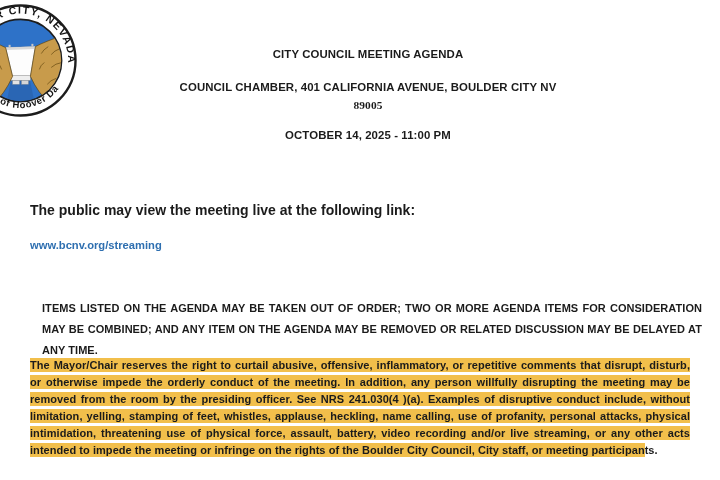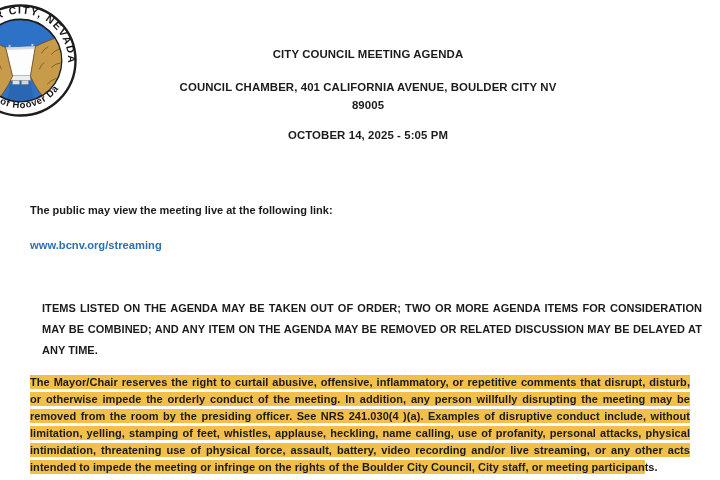--- a/index.html
+++ b/index.html
@@ -10,35 +10,35 @@
     overflow:hidden;
     font-family:"Liberation Sans","DejaVu Sans",sans-serif;
     font-weight:700;
     color:var(--text,#1b1b1b);
   }
   .seal{position:absolute;left:-37px;top:3px;width:115px;height:115px;}
   .header{position:absolute;left:30px;right:10px;top:0;text-align:center;}
   .header div{position:absolute;left:0;right:4px;line-height:13px;font-size:11.4px;letter-spacing:.1px;}
   .title{top:48px;}
   .venue1{top:81px;}
-  .venue2{top:99px;}
+  .venue2{top:99px;font-family:Liberation Serif, serif;}
   .datetime{top:129px;}
-  .intro{position:absolute;left:30px;top:203px;margin:0;font-size:11px;line-height:14px;}
+  .intro{position:absolute;left:30px;top:203px;margin:0;font-size:14px;line-height:14px;}
   .link{
     position:absolute;left:30px;top:238px;
     font-size:11.2px;line-height:14px;
     color:var(--link,#2e6fb0);
     cursor:pointer;
   }
   .order{
     position:absolute;left:30px;top:286px;width:660px;margin:12px;
     font-size:11px;line-height:21px;text-align:justify;letter-spacing:.05px;
   }
   .conduct{
-    position:absolute;left:30px;top:374px;width:660px;margin:0;
+    position:absolute;left:30px;top:357px;width:660px;margin:0;
     font-size:11px;line-height:17px;text-align:justify;letter-spacing:.05px;
   }
   .hl{
     background:var(--highlight,#f2bf4b);
     padding:1px 0;
     -webkit-box-decoration-break:clone;
     box-decoration-break:clone;
   }
 </style>
 </head>
@@ -88,21 +88,21 @@
       <text font-family="Liberation Sans, DejaVu Sans, sans-serif" font-size="9.6" font-weight="bold" fill="#151515" letter-spacing="0.6">
         <textPath href="#arcBottom" startOffset="50%" text-anchor="middle">Home of Hoover Dam</textPath>
       </text>
     </svg>
   </div>
 
   <div class="header">
     <div class="title">CITY COUNCIL MEETING AGENDA</div>
     <div class="venue1">COUNCIL CHAMBER, 401 CALIFORNIA AVENUE, BOULDER CITY NV</div>
     <div class="venue2">89005</div>
-    <div class="datetime">OCTOBER 14, 2025 - 5:05 PM</div>
+    <div class="datetime">OCTOBER 14, 2025 - 11:00 PM</div>
   </div>
 
   <p class="intro">The public may view the meeting live at the following link:</p>
   <a class="link">www.bcnv.org/streaming</a>
 
   <p class="order">ITEMS LISTED ON THE AGENDA MAY BE TAKEN OUT OF ORDER; TWO OR MORE AGENDA ITEMS FOR CONSIDERATION MAY BE COMBINED; AND ANY ITEM ON THE AGENDA MAY BE REMOVED OR RELATED DISCUSSION MAY BE DELAYED AT ANY TIME.</p>
 
   <p class="conduct"><span class="hl">The Mayor/Chair reserves the right to curtail abusive, offensive, inflammatory, or repetitive comments that disrupt, disturb, or otherwise impede the orderly conduct of the meeting. In addition, any person willfully disrupting the meeting may be removed from the room by the presiding officer. See NRS 241.030(4 )(a). Examples of disruptive conduct include, without limitation, yelling, stamping of feet, whistles, applause, heckling, name calling, use of profanity, personal attacks, physical intimidation, threatening use of physical force, assault, battery, video recording and/or live streaming, or any other acts intended to impede the meeting or infringe on the rights of the Boulder City Council, City staff, or meeting participan</span><span>ts.</span></p>
 
 </div>

